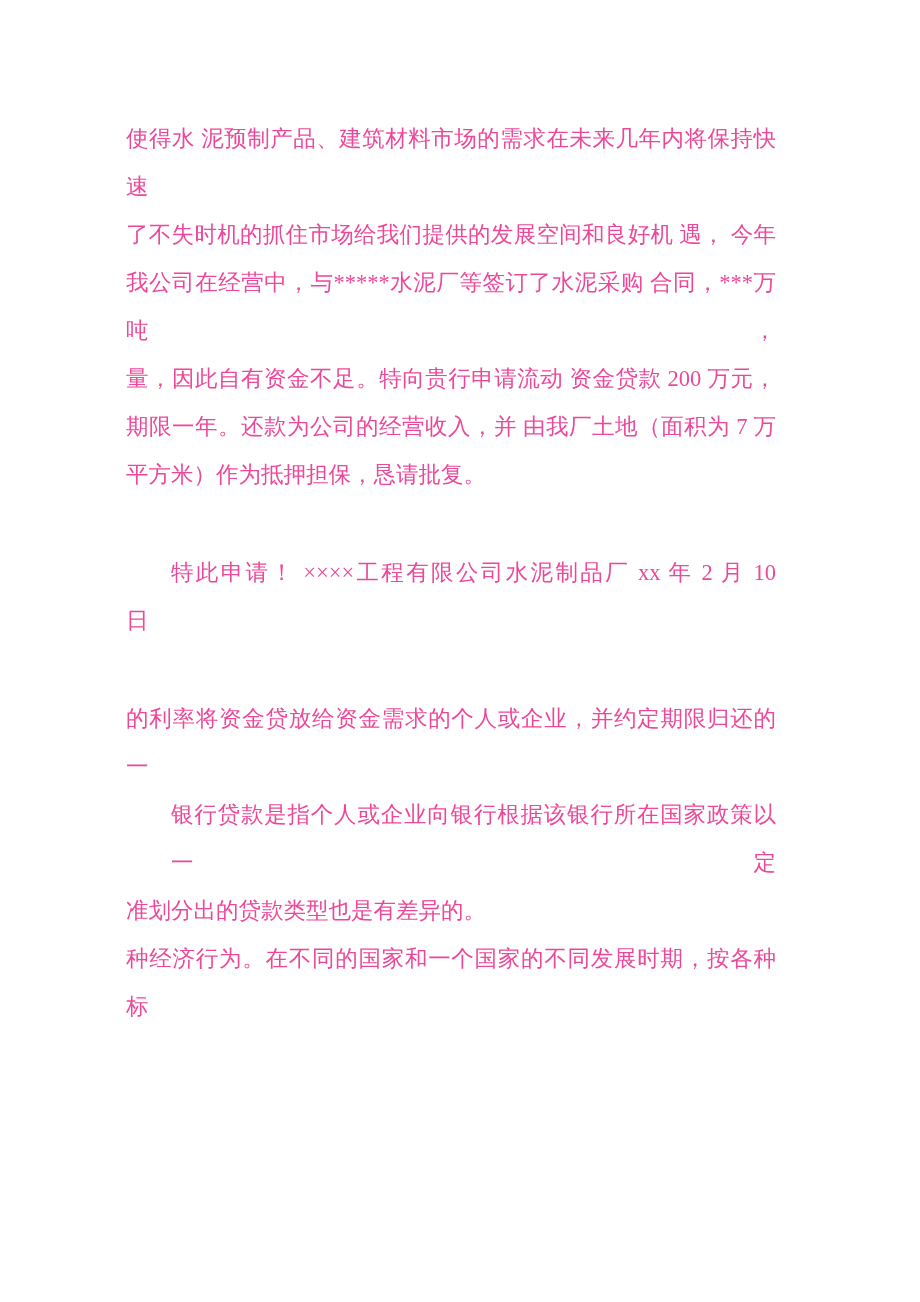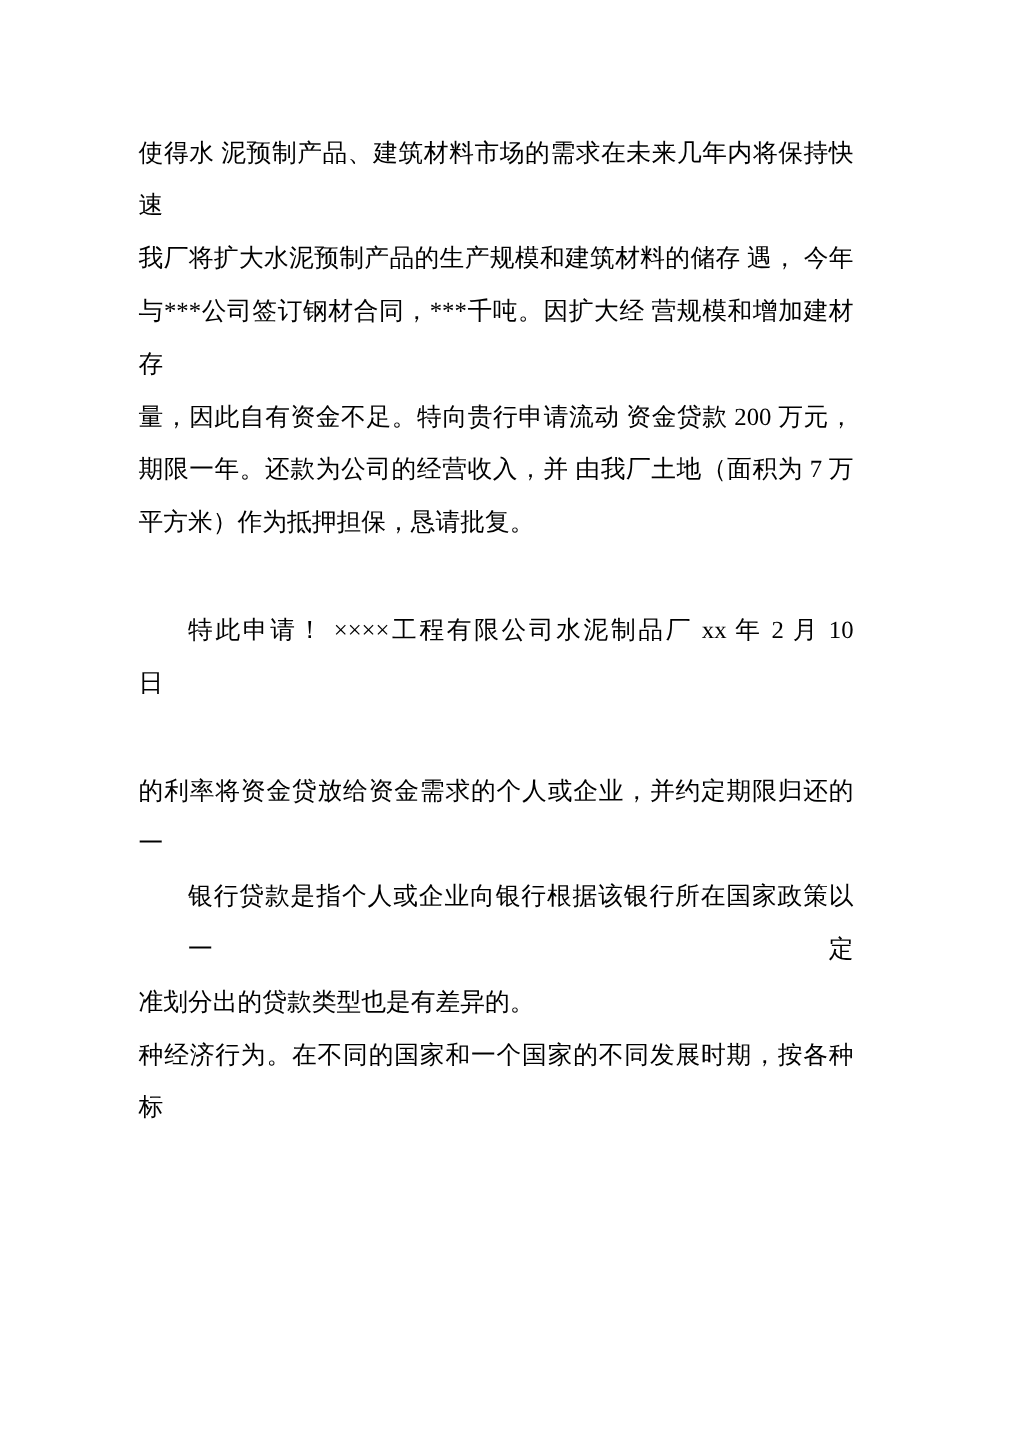--- a/index.html
+++ b/index.html
@@ -17,21 +17,21 @@
     left: 126px;
     top: 115px;
     width: 650px;
   }
   .para { margin: 0; padding: 0; }
   .para + .para { margin-top: 50px; }
   .line {
     font-size: 22.5px;
     line-height: 48px;
     letter-spacing: 0;
-    color: #000000;
+    color: #ec4899;
   }
   
   .line.j {
     text-align: justify;
     text-align-last: justify;
     text-justify: inter-character;
   }
   
   .line.last {
     text-align: right;
@@ -41,22 +41,22 @@
   .line.indent { padding-left: 45px; }
 </style>
 </head>
 <body>
 
 <div class="page">
   <div class="content">
 
     <div class="para">
       <div class="line j">使得水 泥预制产品、建筑材料市场的需求在未来几年内将保持快速</div>
-      <div class="line j">我厂将扩大水泥预制产品的生产规模和建筑材料的储存 遇， 今年</div>
-      <div class="line j">与***公司签订钢材合同，***千吨。因扩大经 营规模和增加建材存</div>
+      <div class="line j">了不失时机的抓住市场给我们提供的发展空间和良好机 遇， 今年</div>
+      <div class="line j">我公司在经营中，与*****水泥厂等签订了水泥采购 合同，***万吨，</div>
       <div class="line j">量，因此自有资金不足。特向贵行申请流动 资金贷款 200 万元，</div>
       <div class="line j">期限一年。还款为公司的经营收入，并 由我厂土地（面积为 7 万</div>
       <div class="line last">平方米）作为抵押担保，恳请批复。</div>
     </div>
 
     <div class="para">
       <div class="line j indent">特此申请！ ××××工程有限公司水泥制品厂 xx 年 2 月 10</div>
       <div class="line last">日</div>
     </div>
 

